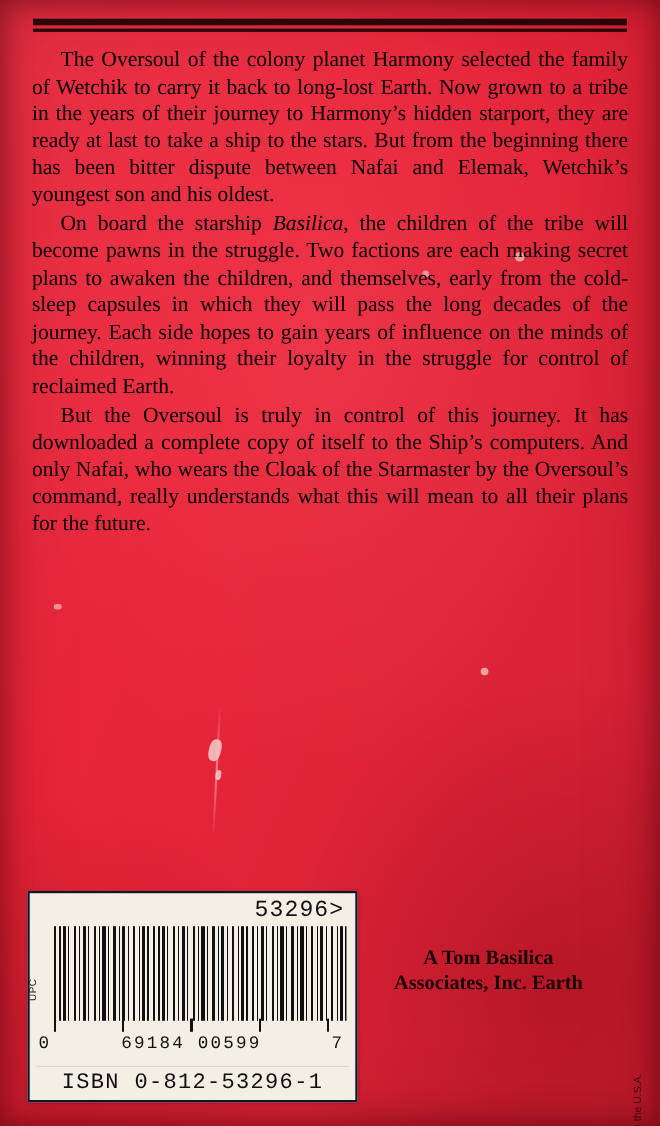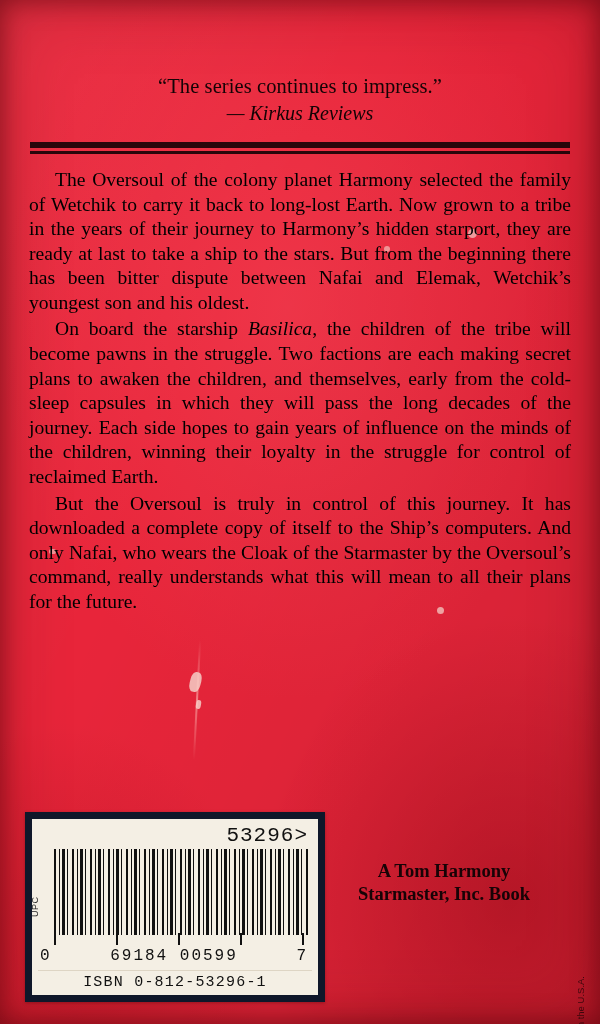--- a/index.html
+++ b/index.html
@@ -105,21 +105,21 @@
     height: 245px;
     z-index: 4;
   }
 
   .barcode-box {
     position: absolute;
     left: 25px;
     bottom: 22px;
     width: 300px;
     background: #f4efe4;
-    border: 7px solid #0f172a;
+    border: 2px solid #0f172a;
     padding: 6px 6px 4px 6px;
     box-sizing: border-box;
     box-shadow: 0 1px 3px rgba(60,0,5,0.35);
   }
   .barcode-top {
     position: relative;
     height: 24px;
   }
   .price-code {
     position: absolute;
@@ -174,26 +174,26 @@
     font-size: 16px;
     letter-spacing: 2px;
     color: #111;
     margin: 12px 0 0 2px;
     display: flex;
     justify-content: space-between;
     padding-right: 4px;
   }
   .isbn-line {
     font-family: "Liberation Mono", monospace;
-    font-size: 15px;
+    font-size: 20px;
     letter-spacing: 1.2px;
     color: #111;
     text-align: center;
     border-top: 1px solid #ded5c4;
-    margin-top: 5px;
+    margin-top: 11px;
     padding-top: 3px;
   }
 
   .publisher {
     position: absolute;
     right: 56px;
     bottom: 118px;
     width: 200px;
     text-align: center;
     font-size: 18.5px;
@@ -241,24 +241,20 @@
     transform: rotate(3deg);
   }
 </style>
 </head>
 <body>
 
 <div id="page">
 
   <div class="content">
 
-    <div class="quote-block">
-      <div class="quote-line">“The series continues to impress.”</div>
-      <div class="quote-source">— Kirkus Reviews</div>
-    </div>
 
     <div class="rules">
       <div class="rule-thick"></div>
       <div class="rule-gap"></div>
       <div class="rule-thin"></div>
     </div>
 
     <div class="body-copy">
       <p>The Oversoul of the colony planet Harmony selected the family of Wetchik to carry it back to long-lost Earth. Now grown to a tribe in the years of their journey to Harmony’s hidden starport, they are ready at last to take a ship to the stars. But from the beginning there has been bitter dispute between Nafai and Elemak, Wetchik’s youngest son and his oldest.</p>
       <p><span>On board the starship </span><em>Basilica</em><span>, the children of the tribe will become pawns in the struggle. Two factions are each making secret plans to awaken the children, and themselves, early from the cold-sleep capsules in which they will pass the long decades of the journey. Each side hopes to gain years of influence on the minds of the children, winning their loyalty in the struggle for control of reclaimed Earth.</span></p>
@@ -288,21 +284,21 @@
       </div>
       <div class="digits">
         <span>0</span>
         <span>69184 00599</span>
         <span>7</span>
       </div>
       <div class="isbn-line">ISBN 0-812-53296-1</div>
     </div>
 
     <div class="publisher">
-      <div class="pub1">A Tom Harmony</div>
-      <div class="pub2">Starmaster, Inc. Book</div>
+      <div class="pub1">A Tom Basilica</div>
+      <div class="pub2">Associates, Inc. Earth</div>
     </div>
 
     <div class="printed-usa">Printed in the U.S.A.</div>
 
   </div>
 
 </div>
 
 </body></html>

